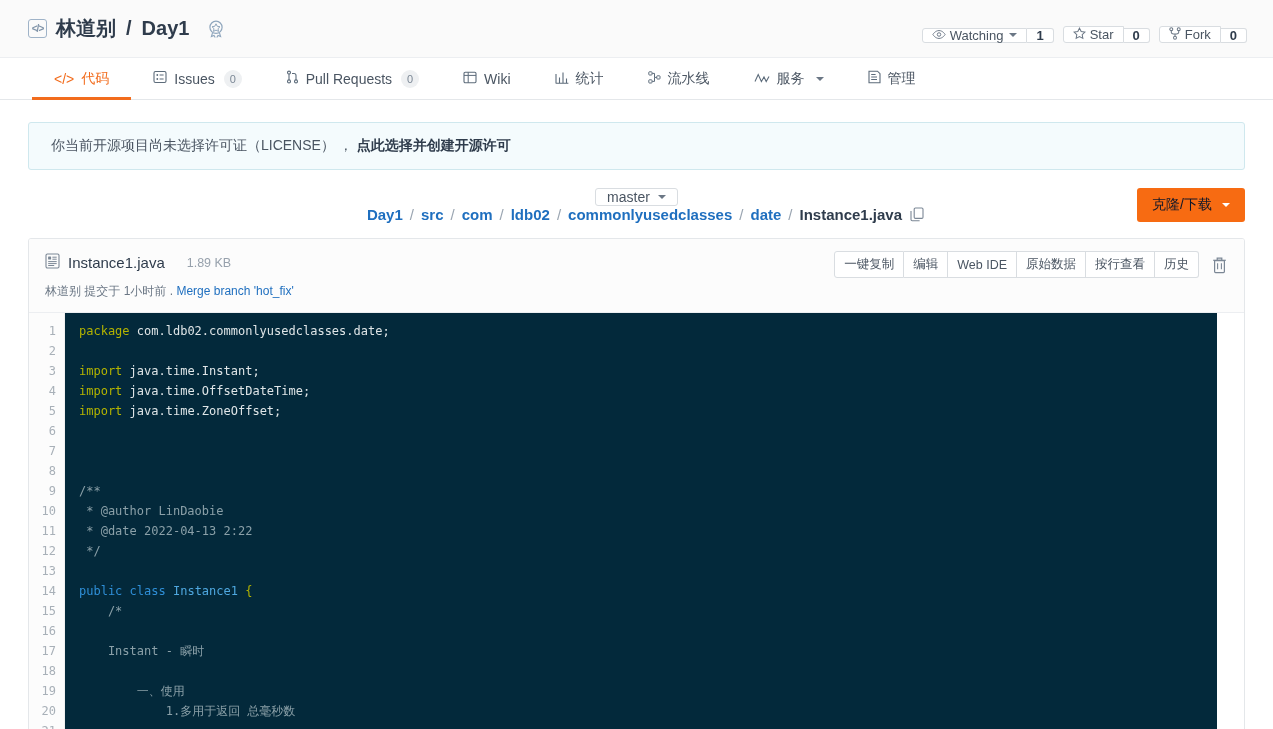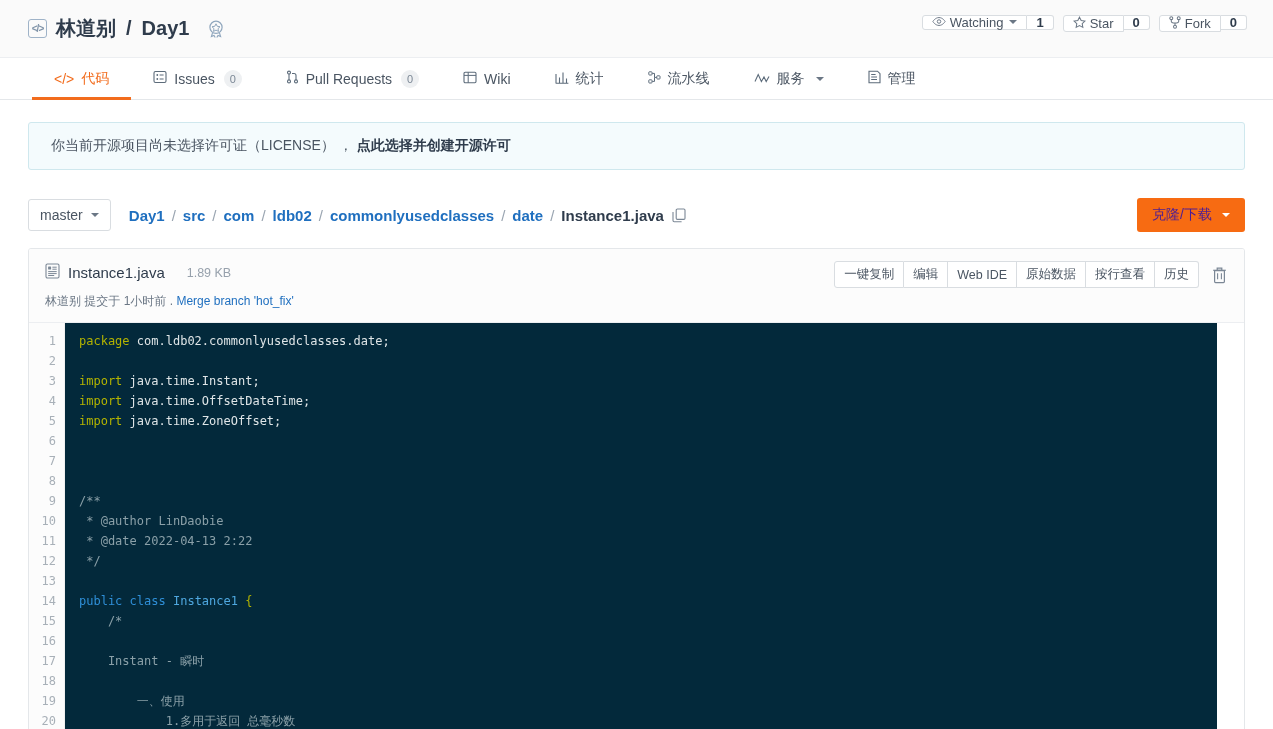--- a/index.html
+++ b/index.html
@@ -51,21 +51,21 @@
 
   .header-actions {
     position: absolute;
     right: 26px; top: 0; bottom: 0;
     display: flex;
     align-items: center;
     gap: 9px;
   }
   .btn-group {
     display: inline-flex;
-    align-items: flex-start;
+    align-items: flex-end;
     height: 28px;
     font-size: 13px;
   }
   .btn-group > .seg {
     display: inline-flex;
     align-items: center;
     gap: 4px;
     padding: 0 9px;
     border: 1px solid #d9dde1;
     background: #ffffff;
@@ -153,25 +153,26 @@
   }
   .license-banner .link {
     color: #2f3c4c;
     font-weight: bold;
     text-decoration: none;
     cursor: pointer;
   }
 
   
   .crumb-row {
-    margin-top: 28px;
+    margin-top: 18px;
     display: flex;
     align-items: center;
     position: relative;
     height: 34px;
+    flex-direction: column;
   }
   .branch-select {
     display: inline-flex;
     align-items: center;
     gap: 6px;
     height: 32px;
     padding: 0 11px;
     border: 1px solid #d9dde1;
     border-radius: 3px;
     background: #fff;
@@ -195,21 +196,21 @@
     margin-left: 8px;
     display: inline-flex;
     cursor: pointer;
   }
   .clone-btn {
     position: absolute;
     right: 0; top: 0;
     height: 34px;
     padding: 0 15px;
     background: #f76b12;
-    color: #4c1d95;
+    color: #0f172a;
     border: none;
     border-radius: 3px;
     font-size: 14px;
     font-family: "Liberation Sans", sans-serif;
     display: inline-flex;
     align-items: center;
     gap: 8px;
     cursor: pointer;
   }
   .clone-btn .caret-down { border-top-color: #ffffff; }

